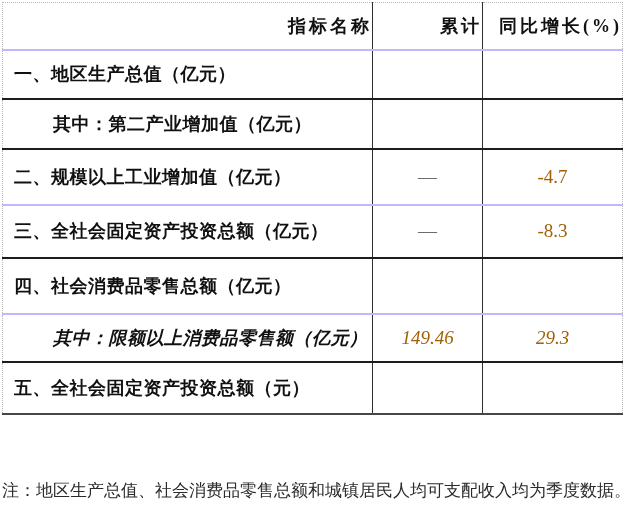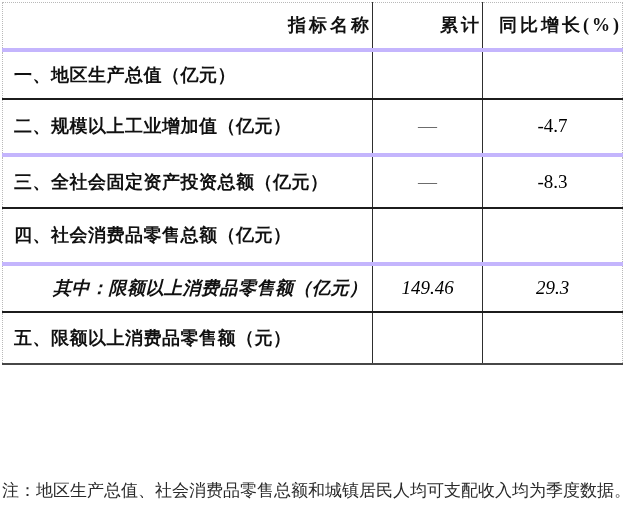--- a/index.html
+++ b/index.html
@@ -33,21 +33,21 @@
     table.stats col.c3 { width: 140px; }
     table.stats td, table.stats th {
       padding: 0;
       vertical-align: middle;
       overflow: visible;
       white-space: nowrap;
     }
     
     td.v, th.v { border-right: 1.5px solid #2e2e2e; }
     
-    tr.sep-gray  td, tr.sep-gray  th { border-top: 4px solid #c4b5fd; }
+    tr.sep-gray  td, tr.sep-gray  th { border-top: 2px solid #c4b5fd; }
     tr.sep-black td, tr.sep-black th { border-top: 2px solid #1c1c1c; }
     
     tr.hdr { height: 47px; }
     tr.r0 { height: 49px; }
     tr.r1 { height: 50px; }
     tr.r2 { height: 50px; }
     tr.r3 { height: 56px; }
     tr.r4 { height: 53px; }
     tr.r5 { height: 56px; }
     tr.r6 { height: 48px; font-style: italic; }
@@ -69,21 +69,21 @@
       color: #111111;
     }
     td.name.indent-0 { padding-left: 11px; }
     td.name.indent-1 { padding-left: 50px; }
     td.name.indent-2 { padding-left: 108px; }
     
     td.num {
       font-size: 19px;
       font-weight: normal;
       text-align: center;
-      color: #000000;
+      color: #a16207;
     }
     td.num.dash-cell { color: #666666; }
     
     .note {
       position: absolute;
       left: 2px;
       top: 479px;
       width: 622px;
       font-size: 17px;
       line-height: 24px;
@@ -110,20 +110,25 @@
       <th class="head v">累计</th>
       <th class="head">同比增长(%)</th>
     </tr>
 
     <tr class="r0 sep-gray">
       <td class="name indent-0 v">一、地区生产总值（亿元）</td>
       <td class="num v"></td>
       <td class="num"></td>
     </tr>
 
+    <tr class="r1 sep-black">
+      <td class="name indent-1 v">其中：第二产业增加值（亿元）</td>
+      <td class="num v"></td>
+      <td class="num"></td>
+    </tr>
 
 
     <tr class="r3 sep-black">
       <td class="name indent-0 v">二、规模以上工业增加值（亿元）</td>
       <td class="num dash-cell v">—</td>
       <td class="num">-4.7</td>
     </tr>
 
     <tr class="r4 sep-gray">
       <td class="name indent-0 v">三、全社会固定资产投资总额（亿元）</td>
@@ -137,21 +142,21 @@
       <td class="num"></td>
     </tr>
 
     <tr class="r6 sep-gray">
       <td class="name indent-1 v">其中：限额以上消费品零售额（亿元）</td>
       <td class="num v">149.46</td>
       <td class="num">29.3</td>
     </tr>
 
     <tr class="r7 sep-black">
-      <td class="name indent-0 v">五、限额以上消费品零售额（元）</td>
+      <td class="name indent-0 v">五、全社会固定资产投资总额（元）</td>
       <td class="num v"></td>
       <td class="num"></td>
     </tr>
   </tbody>
     </table>
 
   <div class="note">注：地区生产总值、社会消费品零售总额和城镇居民人均可支配收入均为季度数据。</div>
 
 </div>
 

